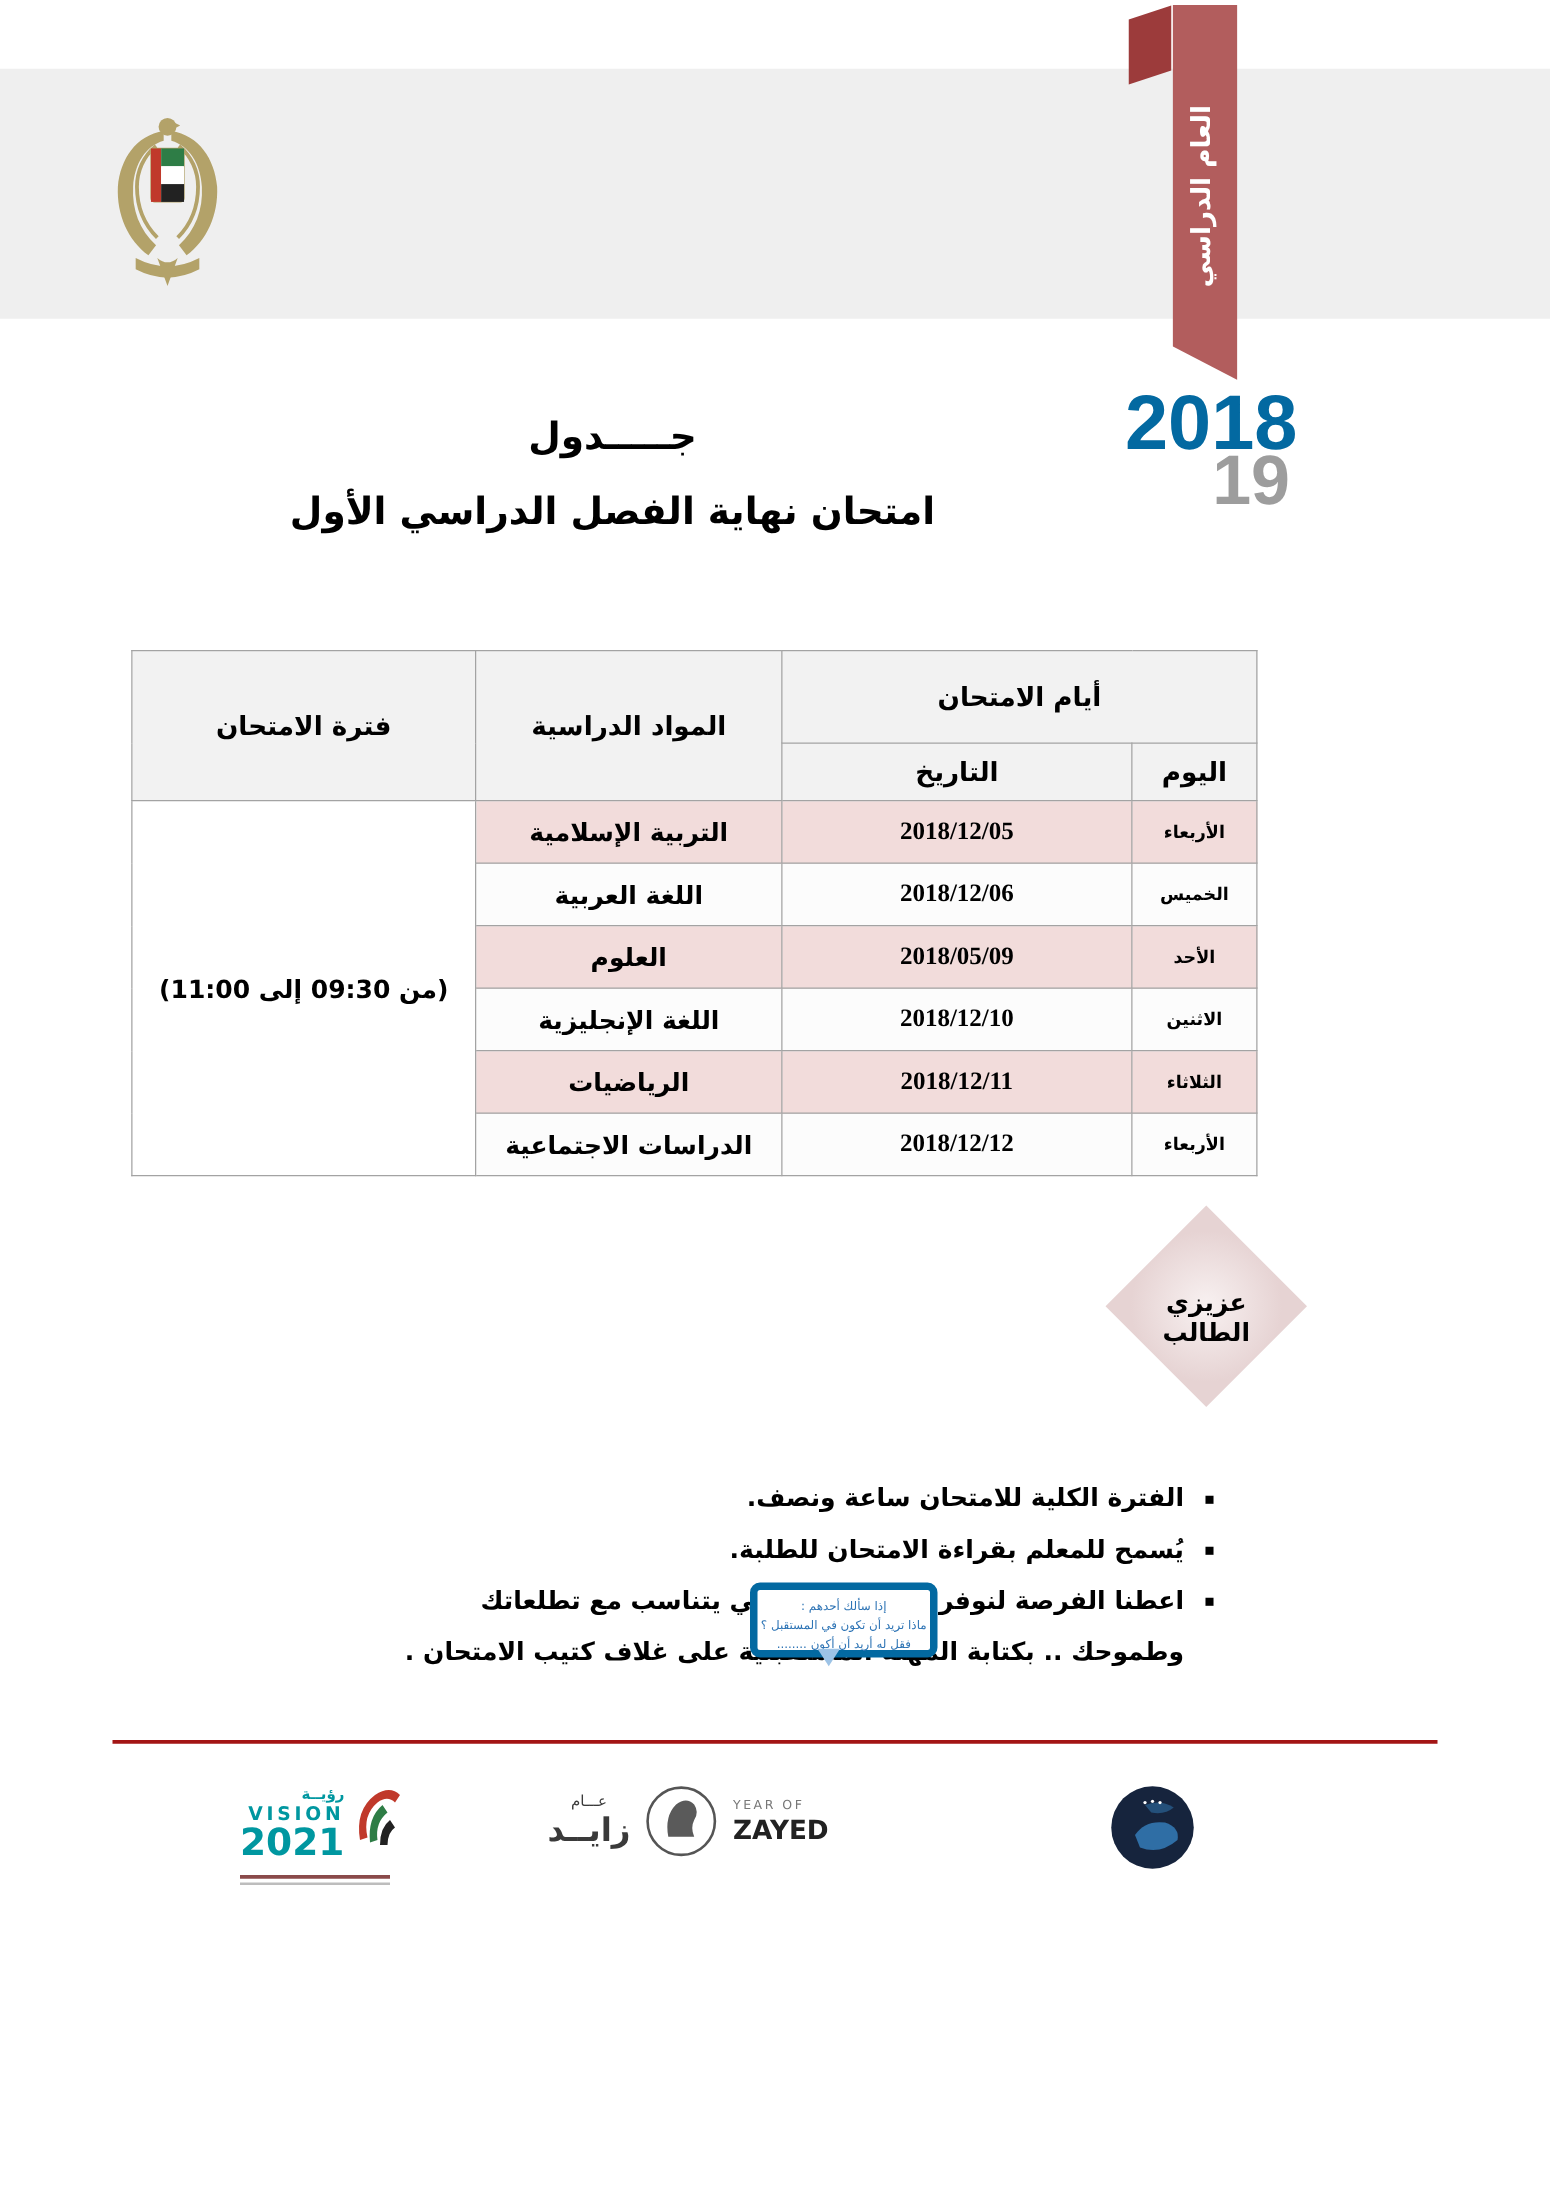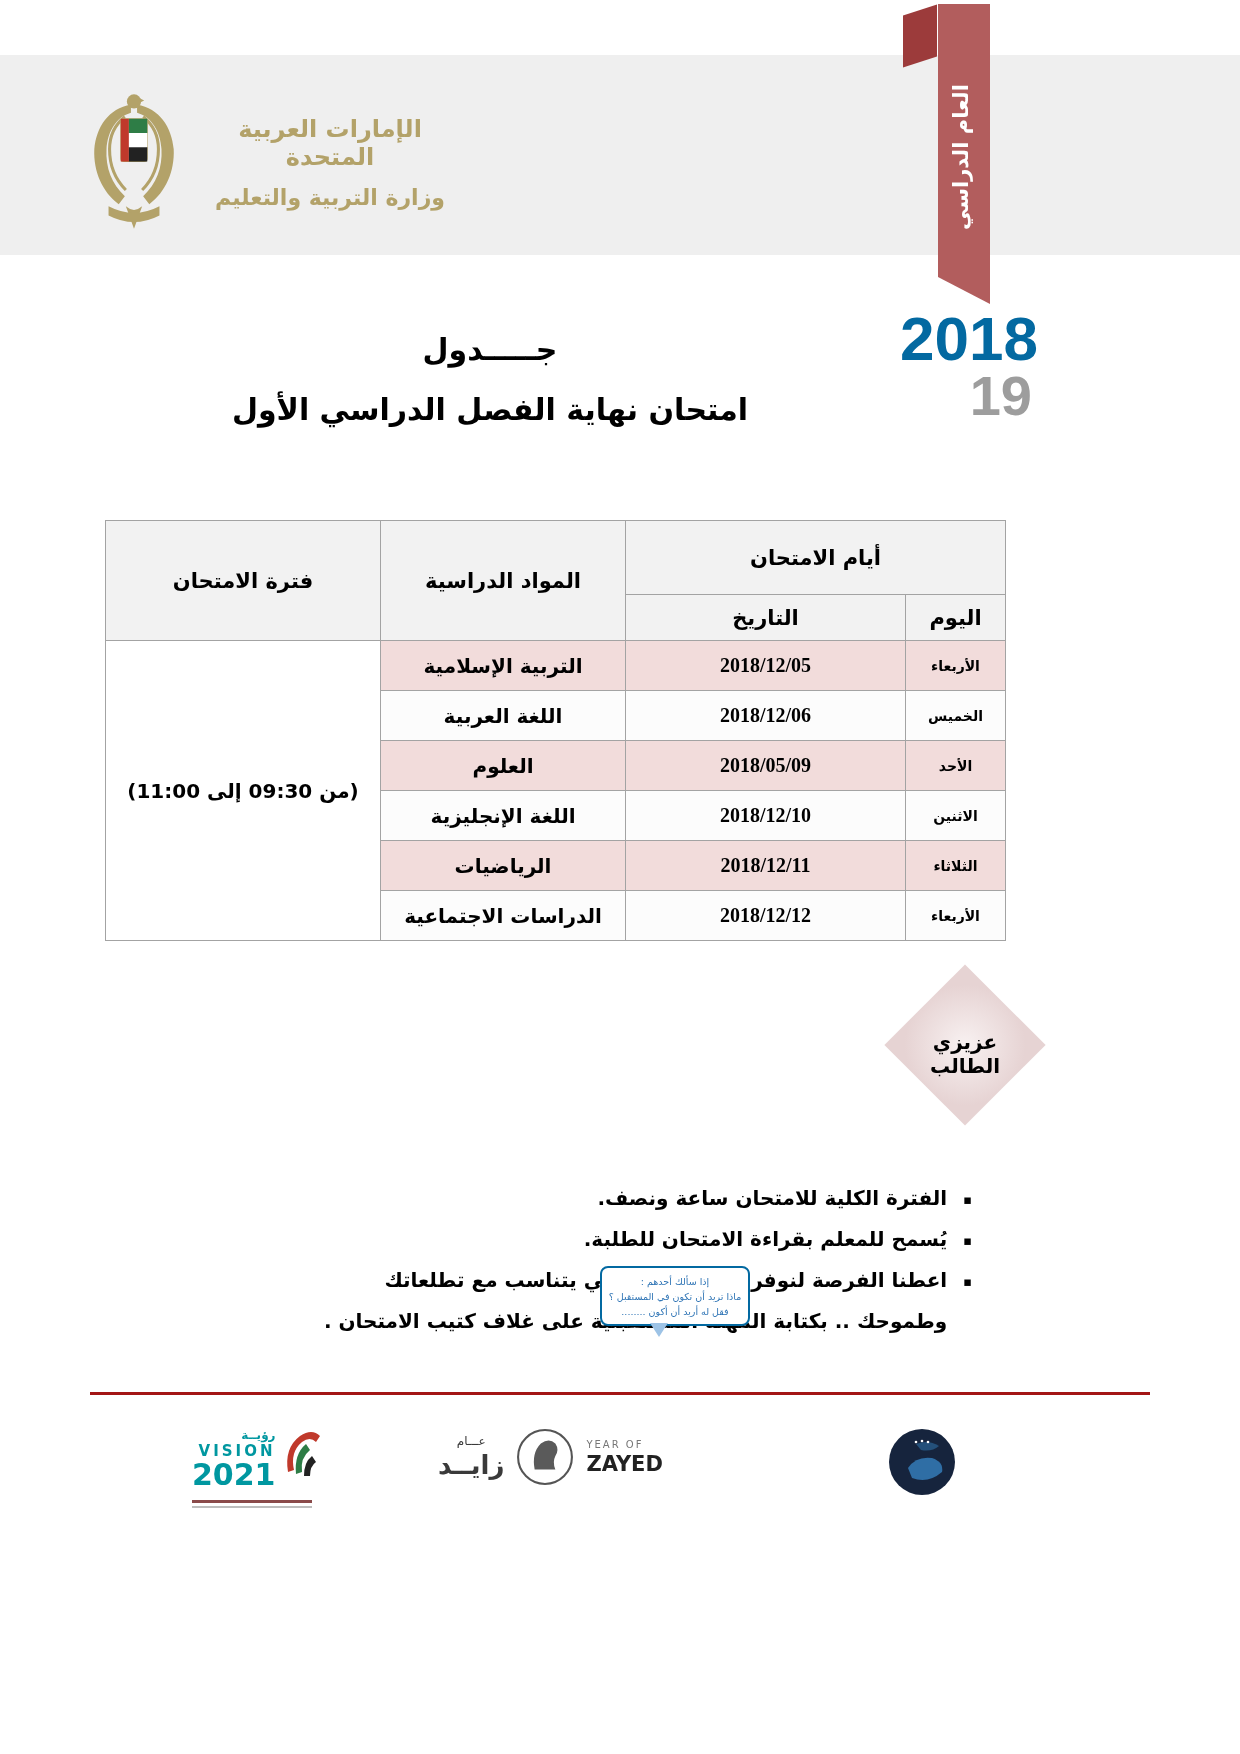--- a/index.html
+++ b/index.html
@@ -19,21 +19,21 @@
 
   
   .ribbon-fold { position:absolute; left:903px; top:10px; width:34px; height:52px; background:#9c3b3b; transform:skewY(-18deg); }
   .ribbon { position:absolute; left:938px; top:4px; width:52px; height:300px; background:#b25d5d;
             clip-path:polygon(0 0,100% 0,100% 100%,0 91%); }
   .ribbon-label { position:absolute; left:-104px; top:138px; width:260px; height:30px;
                   transform:rotate(-90deg); text-align:center;
                   color:#fff; font-weight:bold; font-size:21px; letter-spacing:1px; white-space:nowrap; }
   .year-2018 { position:absolute; left:900px; top:308px; width:162px; text-align:left;
                font-family:"Liberation Sans", sans-serif; font-weight:bold; font-size:62px; line-height:1; color:#0369a1; }
-  .year-19 { position:absolute; left:862px; top:368px; width:170px; text-align:right;
+  .year-19 { position:absolute; left:862px; top:356px; width:170px; text-align:right;
              font-family:"Liberation Sans", sans-serif; font-weight:bold; font-size:56px; line-height:1; color:#9d9d9d; }
 
   
   .title-block { position:absolute; left:150px; top:332px; width:680px; text-align:center; font-weight:bold; color:#000; }
   .title-l1 { font-size:30px; }
   .title-l2 { font-size:30px; margin-top:25px; }
   .title-l3 { font-size:28px; margin-top:27px; }
 
   
   table.exam-table { position:absolute; left:105px; top:520px; width:900px; border-collapse:collapse;
@@ -59,21 +59,21 @@
 
   
   .bullets { position:absolute; left:300px; top:1178px; width:672px; direction:rtl; text-align:right;
              font-weight:bold; font-size:20px; color:#000; }
   .bullet-row { display:flex; align-items:flex-start; line-height:2.05; }
   .bullet-marker { font-size:13px; margin-left:16px; margin-top:9px; }
   .bullet-text { flex:1; }
 
   
   .bubble { position:absolute; left:600px; top:1266px; width:150px; height:60px; background:#fff;
-            border:2px solid #0369a1; border-radius:8px; direction:rtl; text-align:center;
+            border:6px solid #0369a1; border-radius:8px; direction:rtl; text-align:center;
             font-size:9.5px; color:#2e74b5; padding-top:6px; line-height:1.6; }
   .bubble-tail { position:absolute; left:48px; bottom:-13px; width:0; height:0;
                  border-left:9px solid transparent; border-right:9px solid transparent;
                  border-top:14px solid #9dc3e6; }
 
   
   .footer-line { position:absolute; left:90px; top:1392px; width:1060px; height:3px; background:#a31515; }
 
   .vision-logo { position:absolute; left:192px; top:1428px; width:130px; display:flex; gap:6px; }
   .vision-text { text-align:right; color:#0097a0; direction:rtl; }
@@ -110,24 +110,20 @@
         <path d="M55 9 L65 14 L55 19 Z" fill="#b3a269"></path>
         <rect x="42" y="32" width="26" height="42" rx="3" fill="#ffffff" stroke="#b3a269"></rect>
         <rect x="42" y="32" width="8" height="42" fill="#c0392b"></rect>
         <rect x="50" y="32" width="18" height="14" fill="#2e7d46"></rect>
         <rect x="50" y="46" width="18" height="14" fill="#ffffff"></rect>
         <rect x="50" y="60" width="18" height="14" fill="#222222"></rect>
         <path d="M47 118 L55 140 L63 118 Q55 125 47 118 Z" fill="#b3a269"></path>
         <path d="M30 118 Q55 131 80 118 L80 127 Q55 140 30 127 Z" fill="#b3a269"></path>
       </svg>
     </div>
-    <div class="ministry" dir="rtl">
-      <div class="ministry-line1">الإمارات العربية المتحدة</div>
-      <div class="ministry-line2">وزارة التربية والتعليم</div>
-    </div>
   </div>
 
   <div class="ribbon-fold"></div>
   <div class="ribbon">
     <div class="ribbon-label">العام الدراسي</div>
   </div>
   <div class="year-2018">2018</div>
   <div class="year-19">19</div>
 
   <div class="title-block" dir="rtl">

